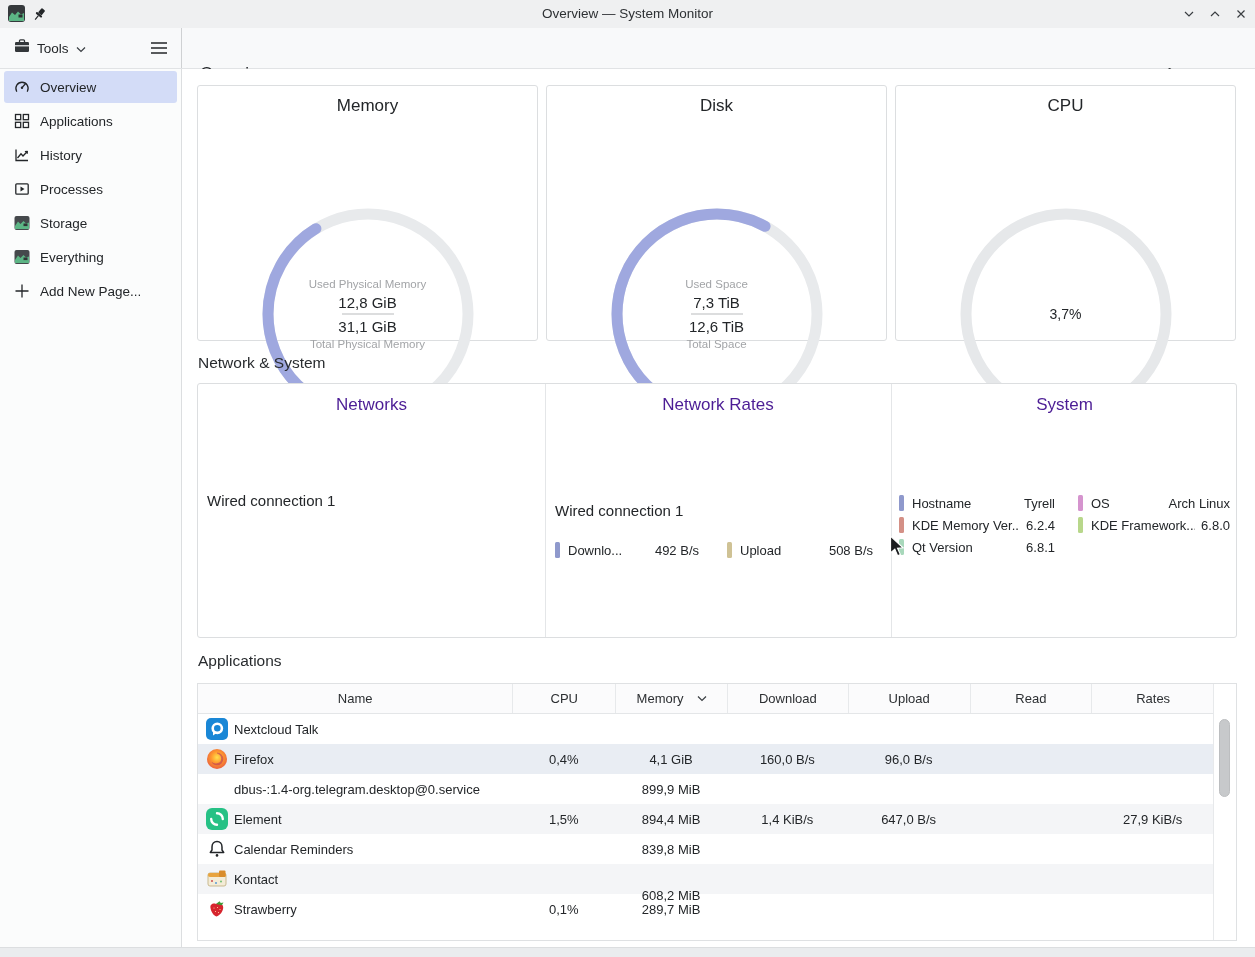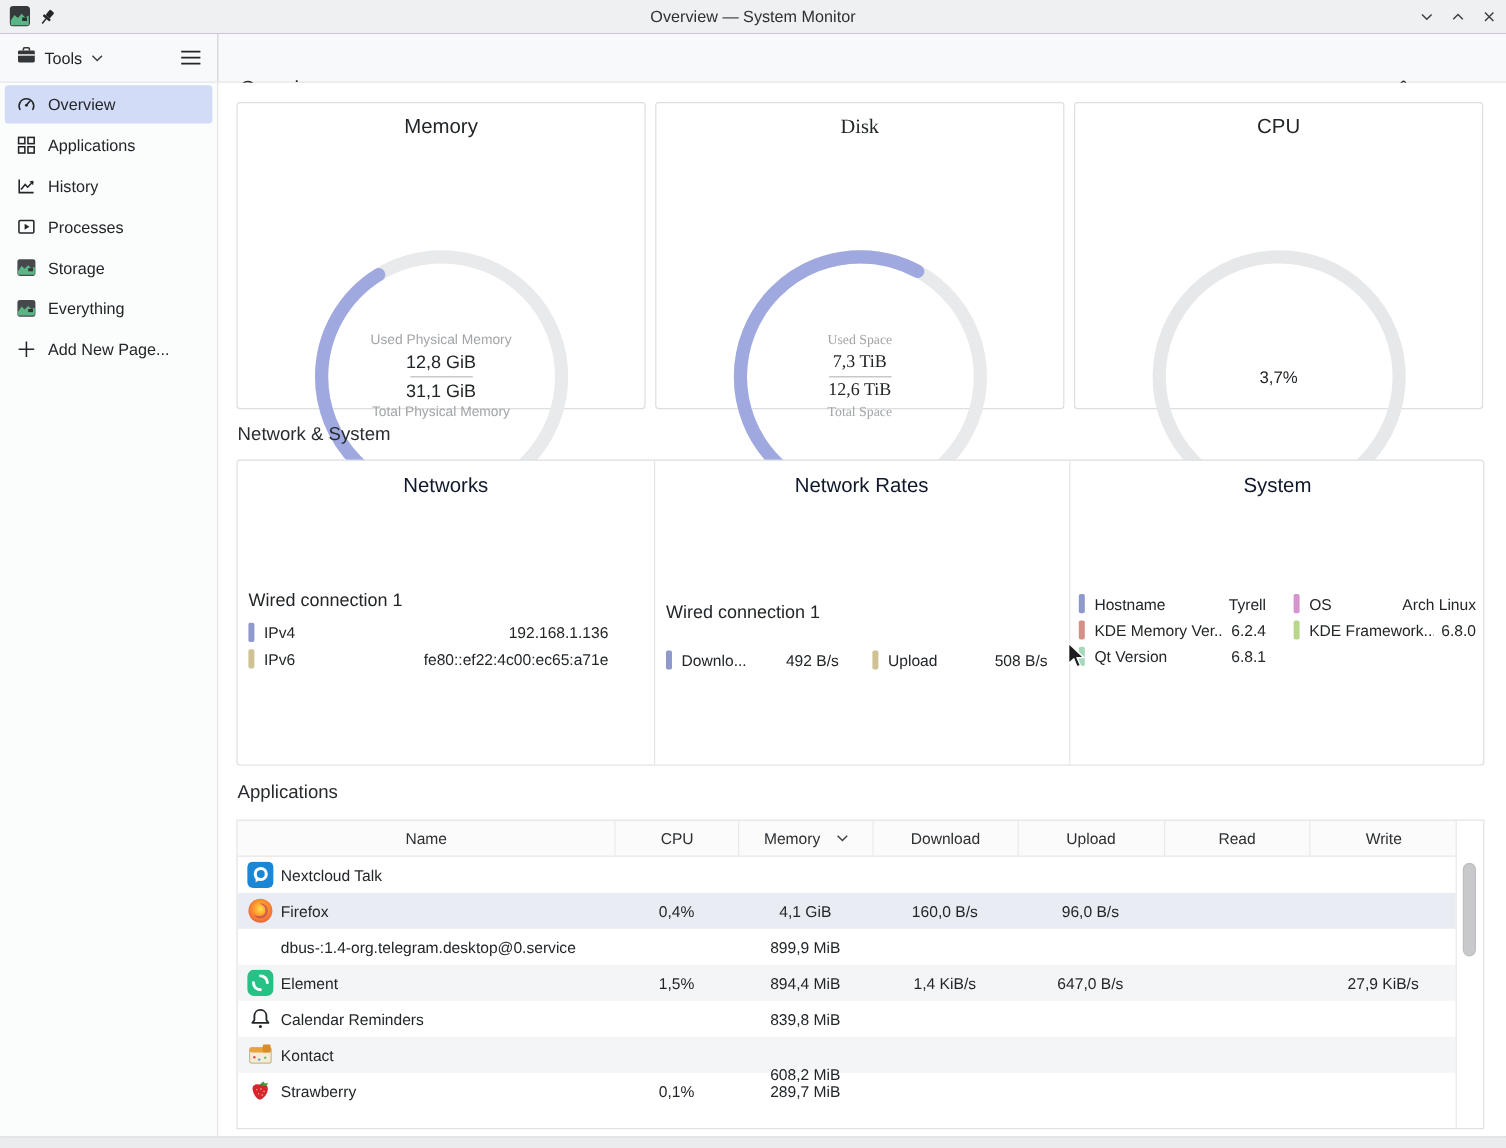--- a/index.html
+++ b/index.html
@@ -38,21 +38,21 @@
   .ring-wrap{position:absolute;left:50%;top:122px;transform:translateX(-50%);width:212px;height:212px;}
   .ring-center{position:absolute;left:50%;top:106px;transform:translate(-50%,-50%);text-align:center;width:180px;}
   .ring-center .small{font-size:11.5px;color:#a2a4a7;line-height:17px;white-space:nowrap;}
   .ring-center .big{font-size:15px;color:#232629;line-height:19px;}
   .ring-center .frac-line{width:52px;height:1px;background:#b9bbbd;margin:2px auto;}
   .cpu-val{font-size:14px;color:#232629;}
   .section-heading{position:absolute;font-size:15.5px;color:#292c2f;}
   
   .pane{position:absolute;top:0;bottom:0;}
   .pane-sep{position:absolute;top:0;bottom:0;width:1px;background:#e4e6e8;}
-  .pane-title{text-align:center;font-size:17px;color:#0f172a;margin-top:11px;}
+  .pane-title{text-align:center;font-size:17px;color:#4c1d95;margin-top:11px;}
   .conn-title{position:absolute;font-size:15px;color:#232629;white-space:nowrap;}
   .lg-item{display:flex;align-items:center;height:22px;}
   .lg-marker{width:5px;height:16px;border-radius:1.5px;margin-right:8px;flex:0 0 5px;}
   .lg-label{font-size:13px;color:#232629;white-space:nowrap;overflow:hidden;}
   .lg-value{margin-left:auto;font-size:13px;color:#232629;white-space:nowrap;padding-left:6px;}
   
   .apps-table{position:absolute;left:15px;top:614px;width:1040px;height:258px;border:1px solid #dfe1e3;box-sizing:border-box;background:#fff;overflow:hidden;}
   .thead{display:flex;height:30px;background:#fbfbfc;border-bottom:1px solid #e4e6e8;box-sizing:border-box;}
   .th{display:flex;align-items:center;justify-content:center;font-size:13px;color:#2c2f32;box-sizing:border-box;border-left:1px solid #e7e9eb;gap:13px;}
   .th:first-child{border-left:none;}
@@ -229,21 +229,21 @@
       <div class="ring-center">
         <div class="small">Used Physical Memory</div>
         <div class="big">12,8 GiB</div>
         <div class="frac-line"></div>
         <div class="big">31,1 GiB</div>
         <div class="small">Total Physical Memory</div>
       </div>
     </div>
   </div>
 
-  <div class="card" style="left:364px;top:16px;width:341px;height:256px;font-family:Liberation Serif, serif;">
+  <div class="card" style="left:364px;top:16px;width:341px;height:256px;">
     <div class="card-title">Disk</div>
     <div class="ring-wrap">
       <svg viewBox="0 0 212 212" width="212" height="212">
         <circle cx="106" cy="106" r="100" fill="none" stroke="#e8eaec" stroke-width="11"></circle>
         <circle class="ring-fill" cx="106" cy="106" r="100" fill="none" stroke="#9fa8df" stroke-width="11" stroke-linecap="round" transform="rotate(90 106 106)" stroke-dasharray="363.796429285698 628.3185307179587"></circle>
       </svg>
       <div class="ring-center">
         <div class="small">Used Space</div>
         <div class="big">7,3 TiB</div>
         <div class="frac-line"></div>
@@ -268,32 +268,20 @@
 
   <div class="section-heading" style="left:16px;top:285px;">Network &amp; System</div>
 
   <div class="card" style="left:15px;top:314px;width:1040px;height:255px;">
     <div class="pane-sep" style="left:347px;"></div>
     <div class="pane-sep" style="left:693px;"></div>
 
     <div class="pane" style="left:0;width:347px;">
       <div class="pane-title">Networks</div>
       <div class="conn-title" style="left:9px;top:108px;">Wired connection 1</div>
-      <div id="networks-legend" style="position:absolute;left:9px;top:132px;width:300px;">
-          <div class="lg-item">
-            <span class="lg-marker" style="background: rgb(143, 153, 204);"></span>
-            <span class="lg-label">IPv4</span>
-            <span class="lg-value">192.168.1.136</span>
-          </div>
-          <div class="lg-item">
-            <span class="lg-marker" style="background: rgb(207, 194, 149);"></span>
-            <span class="lg-label">IPv6</span>
-            <span class="lg-value">fe80::ef22:4c00:ec65:a71e</span>
-          </div>
-        </div>
     </div>
 
     <div class="pane" style="left:347px;width:346px;">
       <div class="pane-title">Network Rates</div>
       <div class="conn-title" style="left:10px;top:118px;">Wired connection 1</div>
       <div id="rates-legend" style="position:absolute;left:10px;top:155px;width:330px;display:flex;gap:28px;">
           <div class="lg-item" style="width: 144px;">
             <span class="lg-marker" style="background: rgb(143, 153, 204);"></span>
             <span class="lg-label">Downlo...</span>
             <span class="lg-value">492 B/s</span>
@@ -361,21 +349,21 @@
         <div class="th" style="width: 121px;">
           <span>Download</span>
         </div>
         <div class="th" style="width: 122px;">
           <span>Upload</span>
         </div>
         <div class="th" style="width: 122px;">
           <span>Read</span>
         </div>
         <div class="th" style="width: 123px;">
-          <span>Write</span>
+          <span>Rates</span>
         </div>
         <div class="th" style="width: 22px;"></div>
       </div>
     <div class="tbody" id="apps-tbody">
         <div class="tr">
           <div class="td td-name" style="width: 315px;">
             <span class="app-ico">
               <svg viewBox="0 0 22 22" width="22" height="22">
                 <rect width="22" height="22" rx="5" fill="#1a87d6"></rect>
                 <circle cx="11.3" cy="10.3" r="4.6" fill="none" stroke="#ffffff" stroke-width="2.6"></circle>

